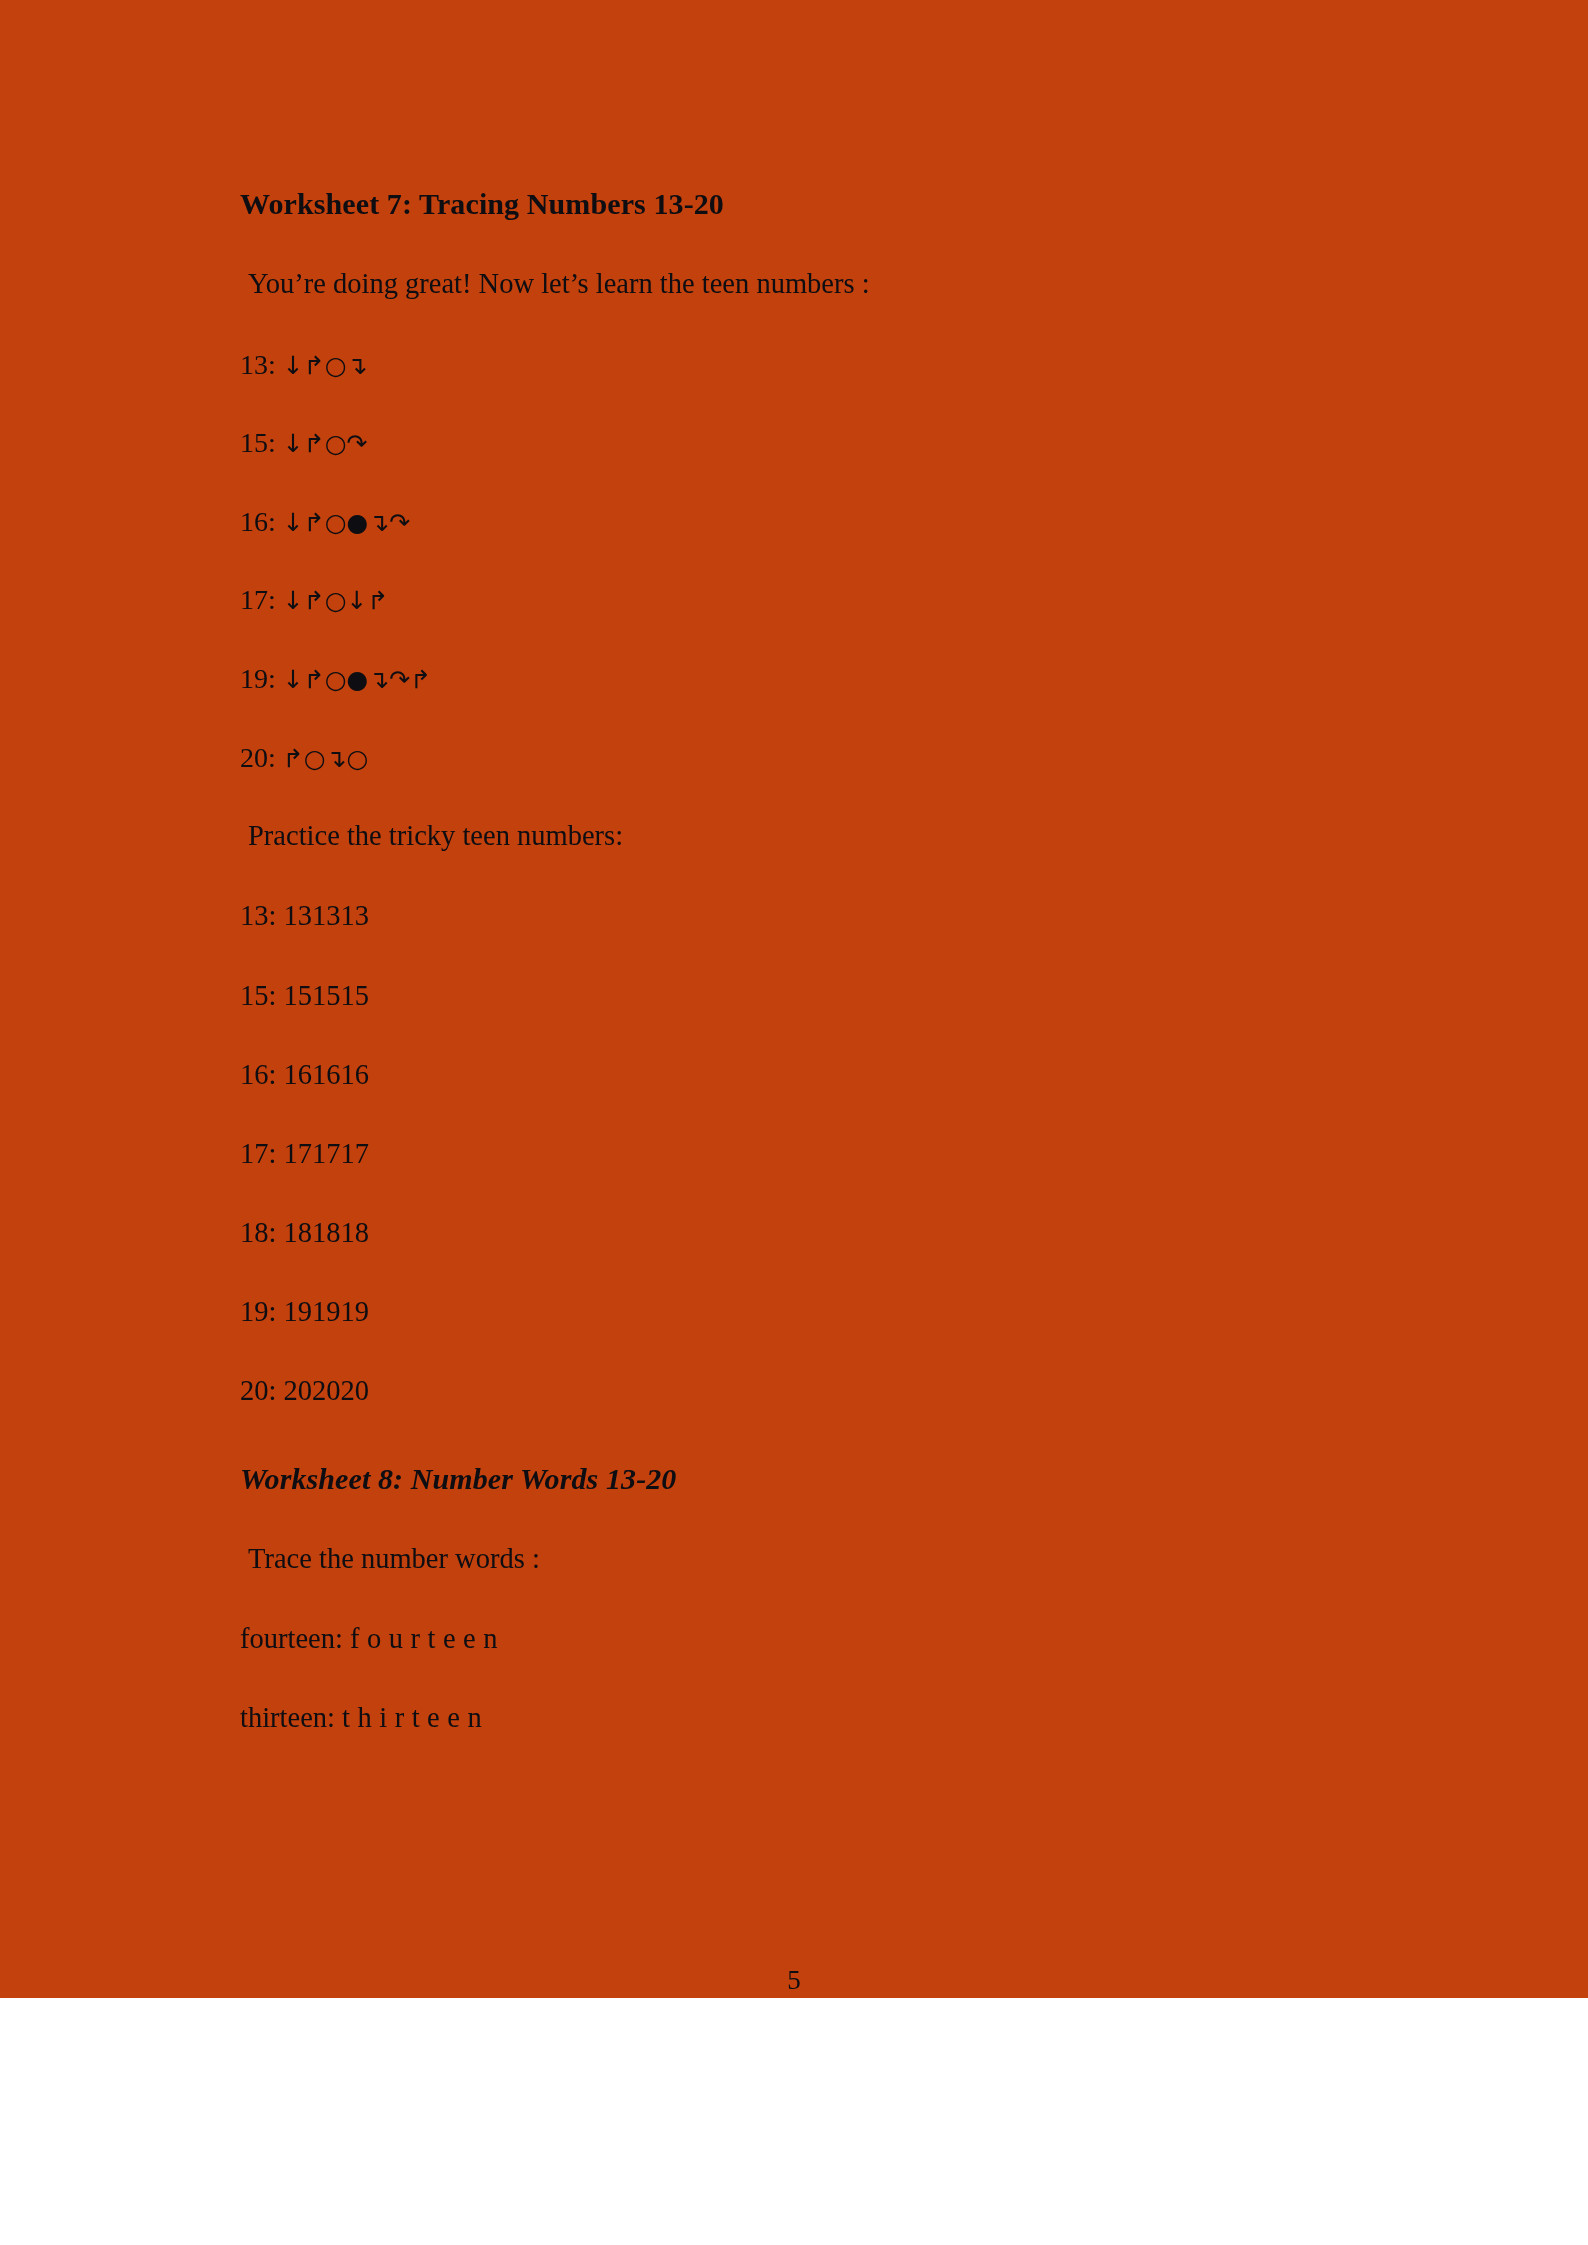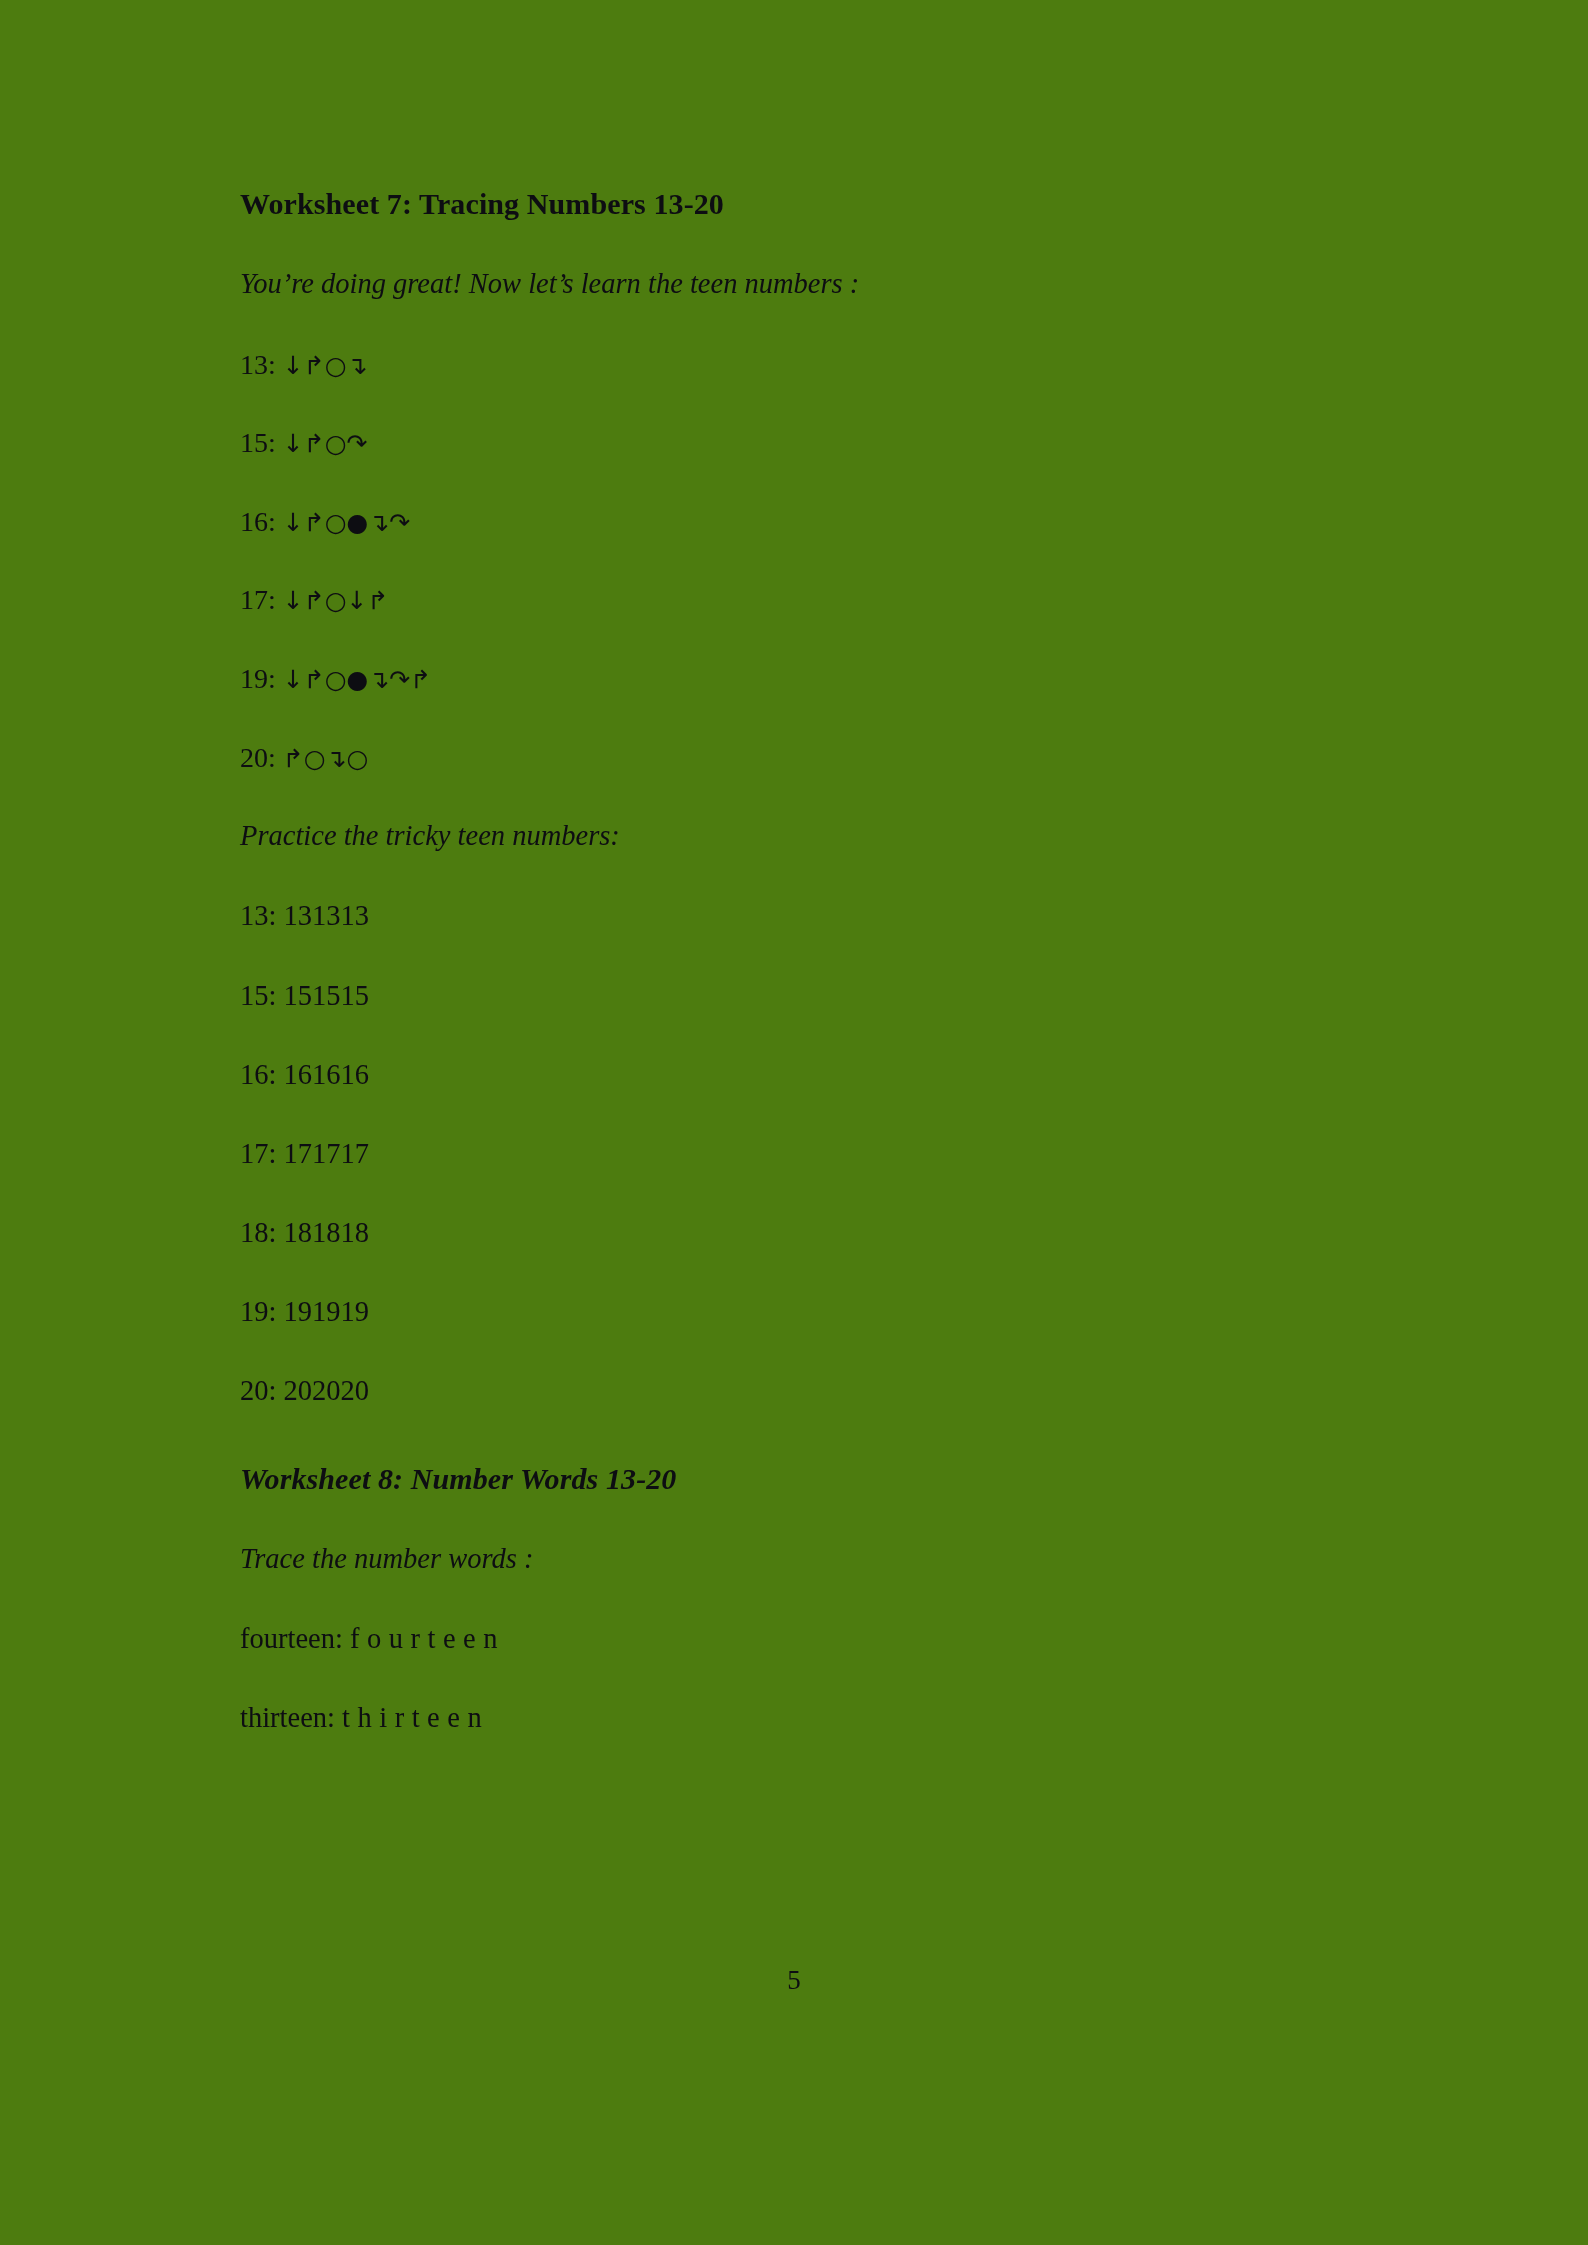--- a/index.html
+++ b/index.html
@@ -12,44 +12,43 @@
     height: 2245px;
     font-family: "Liberation Serif", "DejaVu Serif", serif;
     color: #0d0d12;
     position: relative;
     overflow: hidden;
   }
   .page {
     position: absolute;
     left: 0; top: 0;
     width: 1588px;
-    height: 2245px;
-    background: #4d7c0f;
+    height: 1998px;
+    background: #c2410c;
   }
   .content {
     position: absolute;
     left: 240px;
     top: 186px;
     width: 1110px;
   }
   .h-worksheet {
     font-size: 30px;
     font-weight: bold;
     letter-spacing: 0.1px;
     margin: 0 0 46px 0;
     line-height: 1.18;
   }
   .h-worksheet.second {
     margin-top: 52px;
     font-style: italic;
   }
   .instruction {
     font-size: 28.5px;
-    font-style: italic;
-    margin: 0 0 46px 0;
+    margin: 0 0 46px 8px;
     line-height: 1.2;
   }
   .trace-line {
     font-size: 28px;
     margin: 0 0 45px 0;
     line-height: 1.2;
     white-space: nowrap;
   }
   .trace-line .lbl {
     font-family: "Liberation Serif", "DejaVu Serif", serif;

